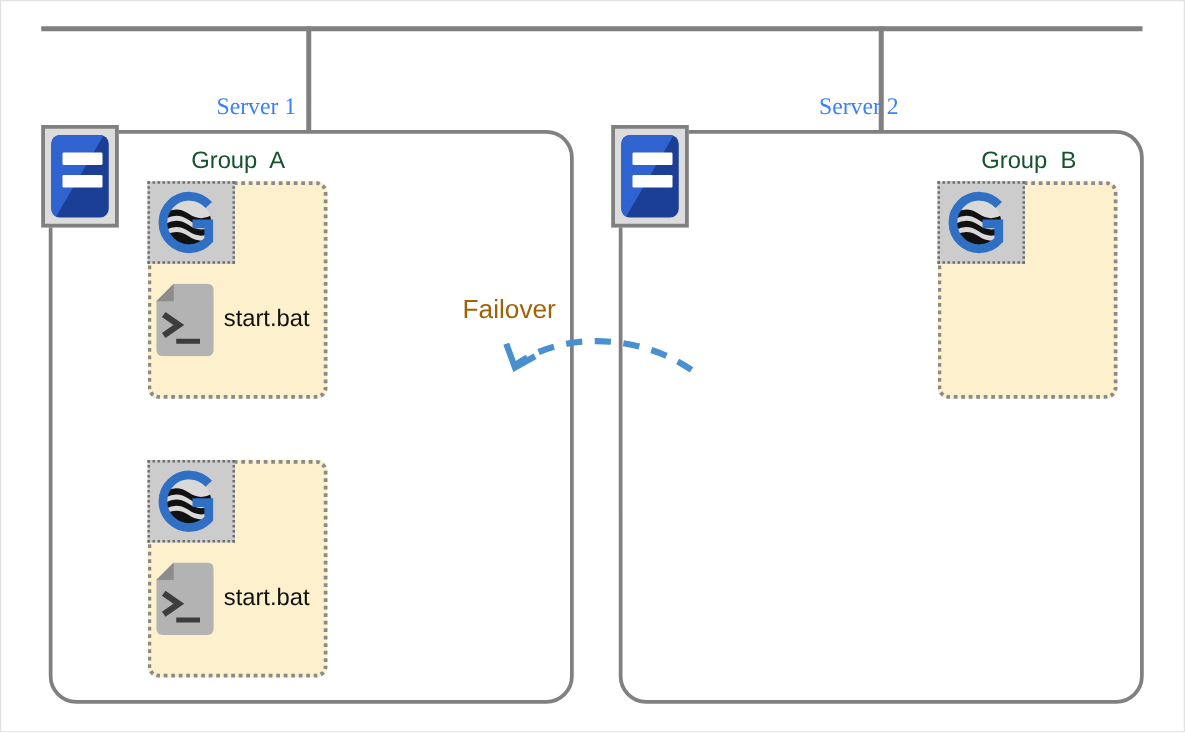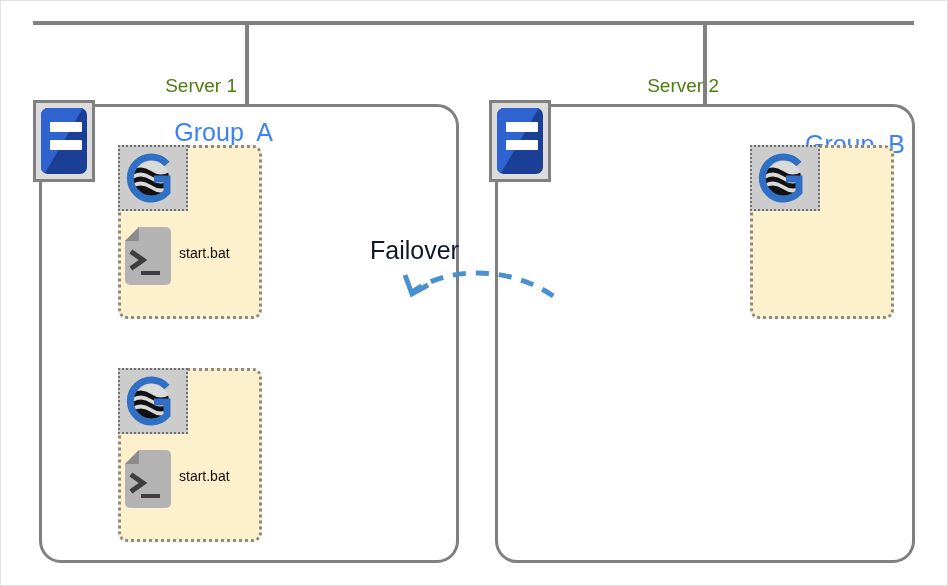--- a/index.html
+++ b/index.html
@@ -29,23 +29,24 @@
   .rail-v {
     position: absolute;
     background: #808080;
     width: 4px;
   }
 
   
   .server-label {
     position: absolute;
     font-size: 19px;
-    color: #4d7c0f;
+    color: #3b82f6;
     white-space: nowrap;
     text-align: right;
+    font-family: Liberation Serif, serif;
   }
 
   
   .server-box {
     position: absolute;
     border: 3px solid #808080;
     border-radius: 22px;
     background: #ffffff;
     box-sizing: border-box;
   }
@@ -84,24 +85,24 @@
     height: 10px;
     background: #ffffff;
     border-radius: 1px;
   }
   .server-icon .bar1 { top: 14px; }
   .server-icon .bar2 { top: 32px; }
 
   
   .group-label {
     position: absolute;
-    font-size: 25px;
-    color: #3b82f6;
+    font-size: 19px;
+    color: #14532d;
     white-space: pre;
-    text-align: right;
+    text-align: left;
   }
 
   
   .group-box {
     position: absolute;
     background: #fdf0cc;
     border: 3px dotted #8a8a8a;
     border-radius: 9px;
     box-sizing: border-box;
   }
@@ -119,30 +120,30 @@
   .bat-row { position: absolute; }
   .bat-icon {
     position: absolute;
     left: 0;
     top: 0;
     width: 46px;
     height: 58px;
   }
   .bat-label {
     position: absolute;
-    font-size: 14px;
+    font-size: 19px;
     color: #111111;
     white-space: nowrap;
   }
 
   
   .failover-label {
     position: absolute;
-    font-size: 25px;
-    color: #0f172a;
+    font-size: 21px;
+    color: #a16207;
     white-space: nowrap;
   }
   .failover-arrow {
     position: absolute;
   }
 </style>
 </head>
 <body>
 
 <div id="canvas">
@@ -226,21 +227,21 @@
 
   <div class="server-box" style="left:494px; top:103px; width:420px; height:459px;"></div>
 
   <div class="server-icon" style="left:488px; top:99px;">
     <div class="chassis">
       <div class="bar bar1"></div>
       <div class="bar bar2"></div>
     </div>
   </div>
 
-  <div class="group-label" style="left:784px; top:117px; width:120px;margin-top:12px;">Group  B</div>
+  <div class="group-label" style="left:784px; top:117px; width:120px;">Group  B</div>
 
   <div class="group-box" style="left:749px; top:144px; width:144px; height:174px;"></div>
 
   <div class="logo-tile" style="left:749px; top:144px; width:70px; height:66px;">
     <svg width="66" height="62" viewBox="0 0 66 62" aria-hidden="true">
       <defs>
         <clipPath id="sphB">
             <circle cx="31" cy="31" r="18"></circle>
           </clipPath>
       </defs>

